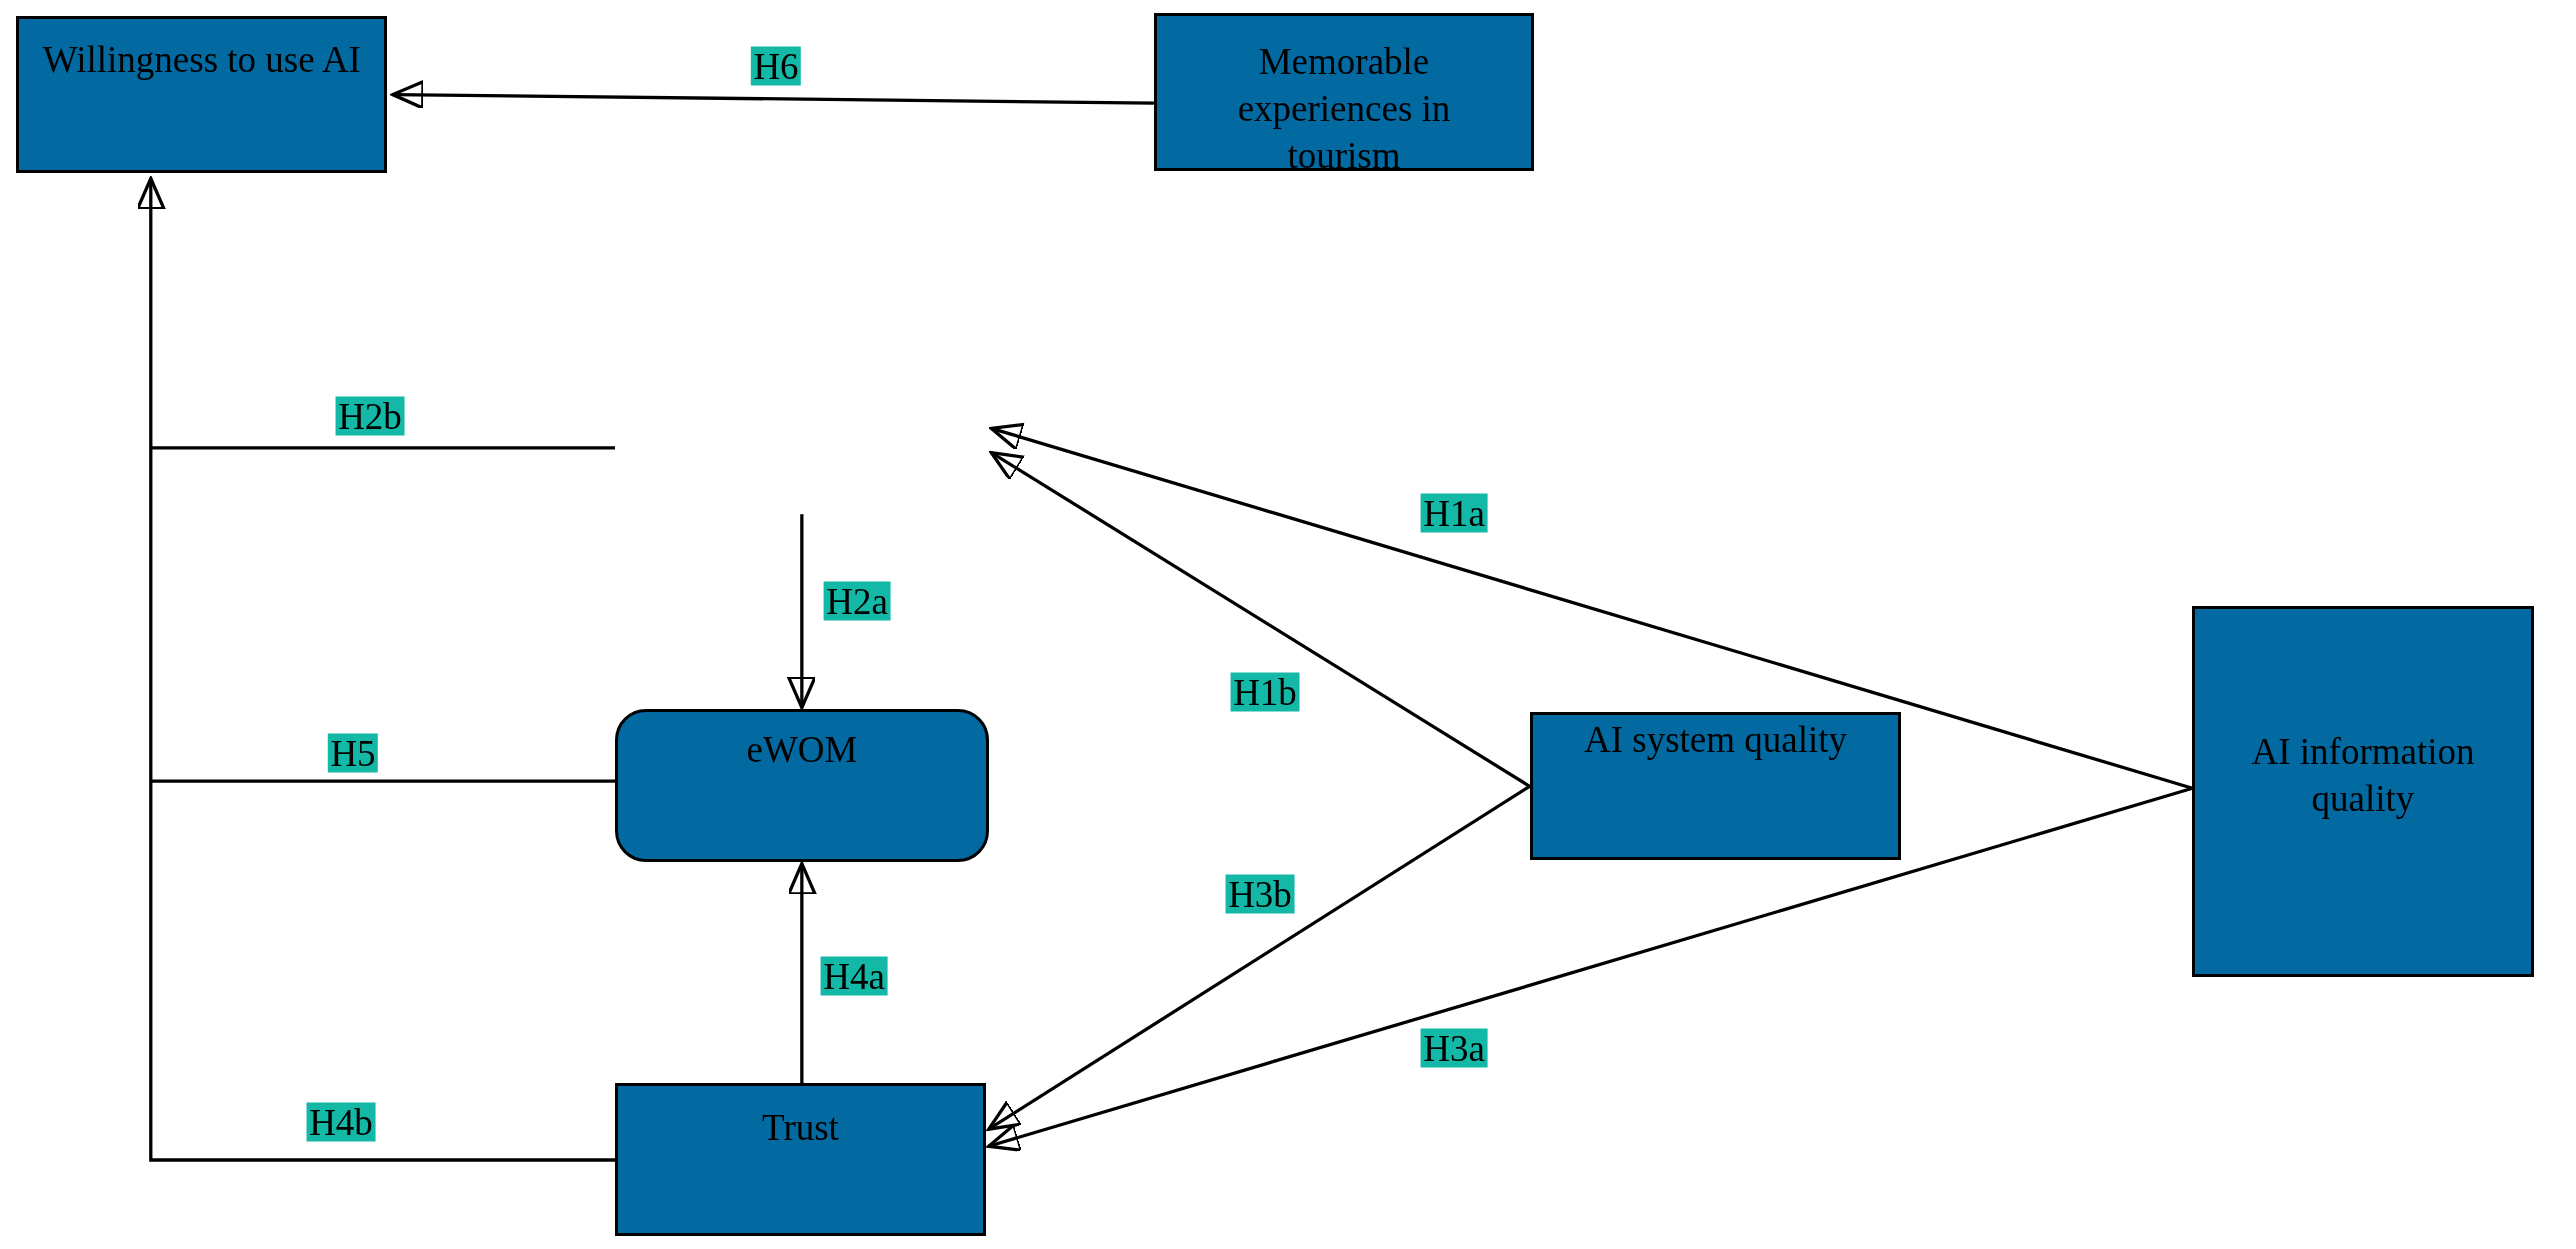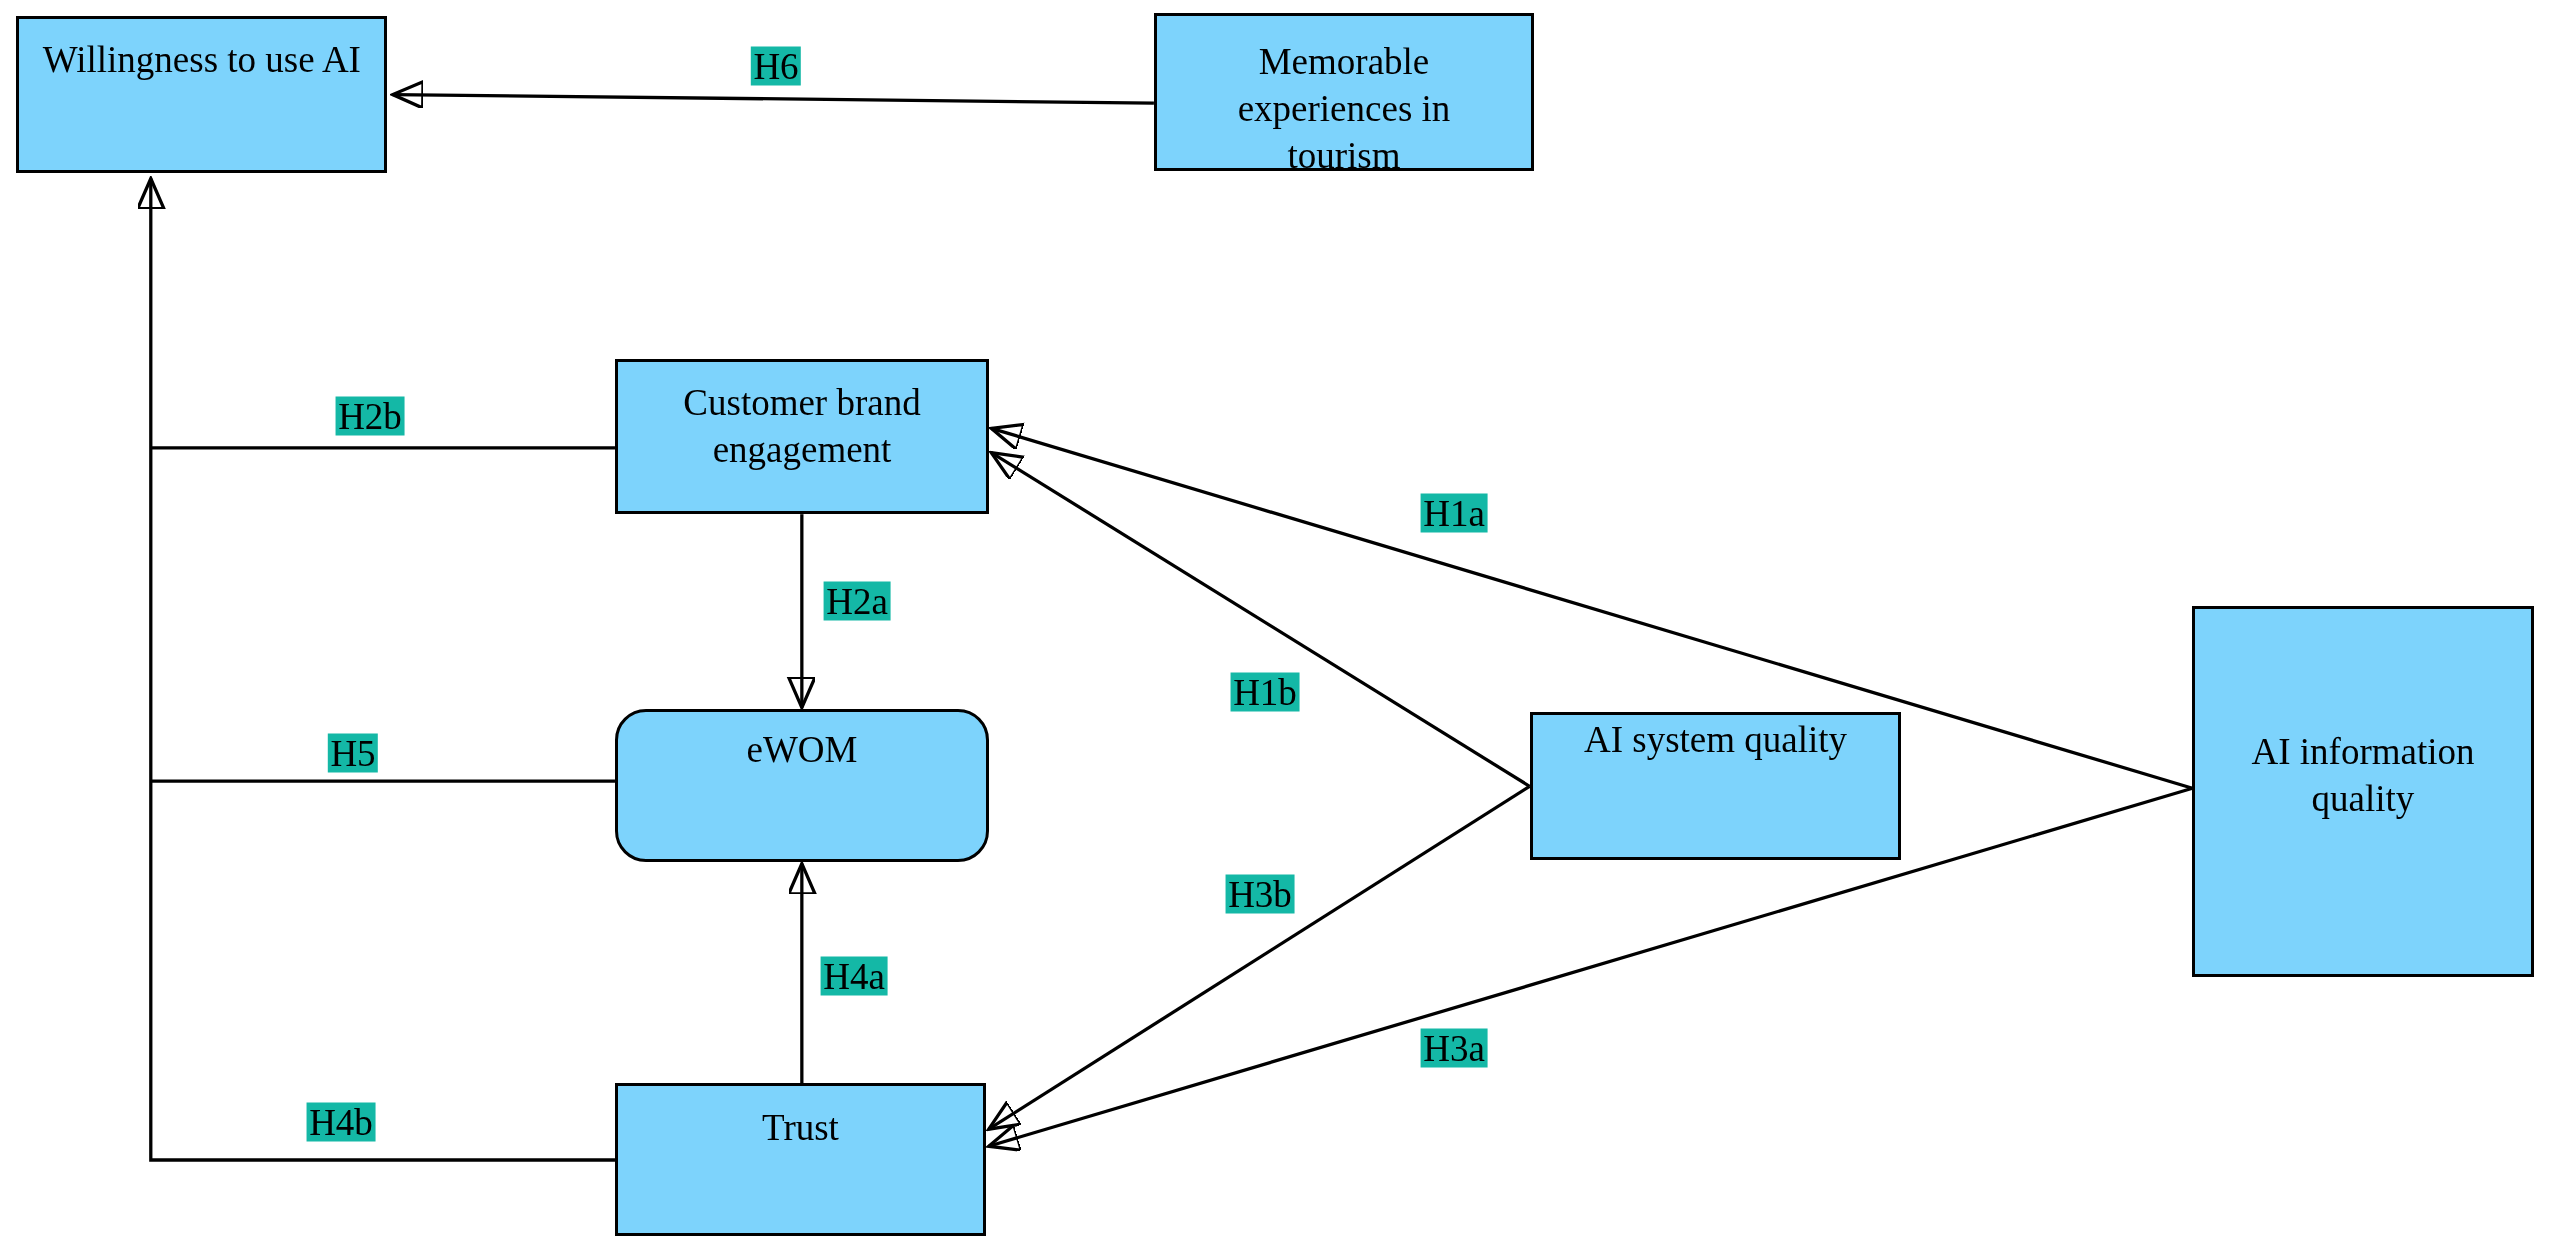--- a/index.html
+++ b/index.html
@@ -19,21 +19,21 @@
   #edges {
     position: absolute;
     left: 0; top: 0;
     width: 2576px;
     height: 1250px;
   }
   .node {
     position: absolute;
     box-sizing: border-box;
     border: 3.9px solid #000000;
-    background: #7dd3fc;
+    background: #0369a1;
     text-align: center;
     font-size: 37px;
     line-height: 47px;
   }
   .node .lbl {
     display: inline-block;
   }
   
   #node-willingness { left: 16.4px;   top: 16.4px;   width: 371px; height: 157px; padding-top: 17px; }
   #node-willingness .lbl { max-width: 328px; }
@@ -105,23 +105,20 @@
   </svg>
 
   <div class="node" id="node-willingness">
     <span class="lbl">Willingness to use AI</span>
   </div>
 
   <div class="node" id="node-memorable">
     <span class="lbl">Memorable experiences in tourism</span>
   </div>
 
-  <div class="node" id="node-cbe">
-    <span class="lbl">Customer brand engagement</span>
-  </div>
 
   <div class="node" id="node-ewom">
     <span class="lbl">eWOM</span>
   </div>
 
   <div class="node" id="node-trust">
     <span class="lbl">Trust</span>
   </div>
 
   <div class="node" id="node-ai-system">

